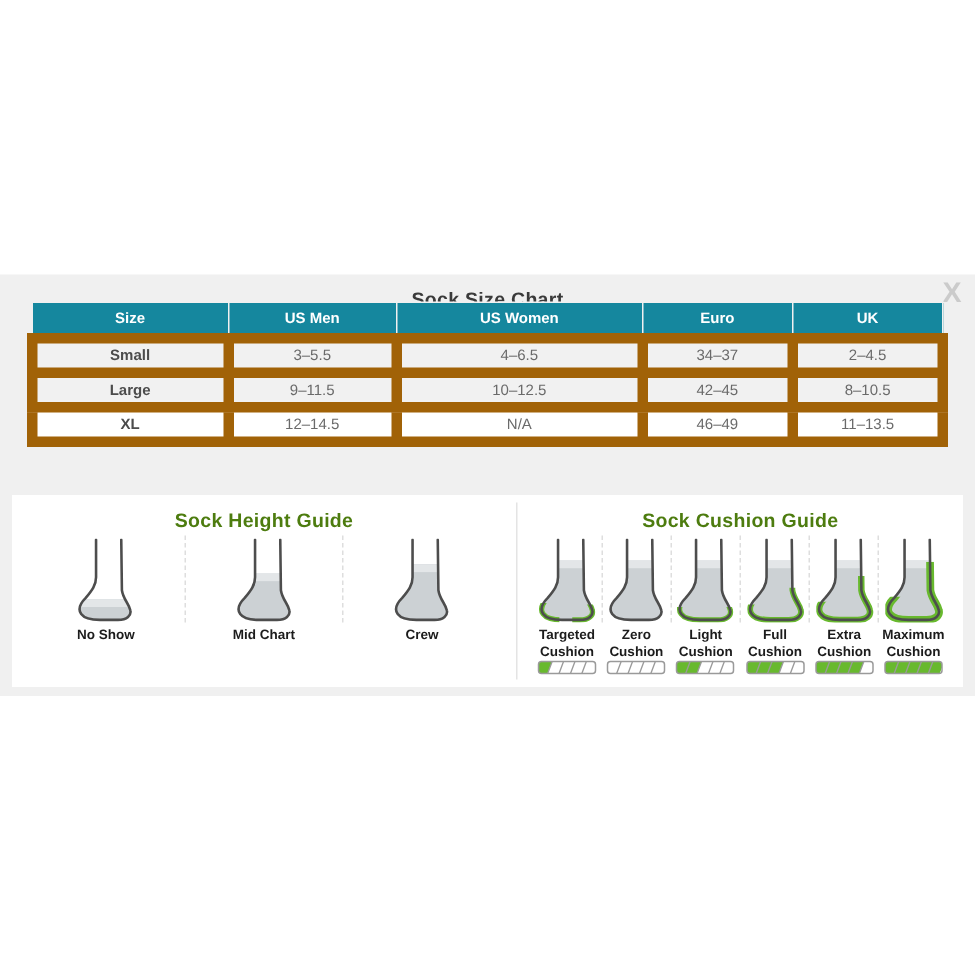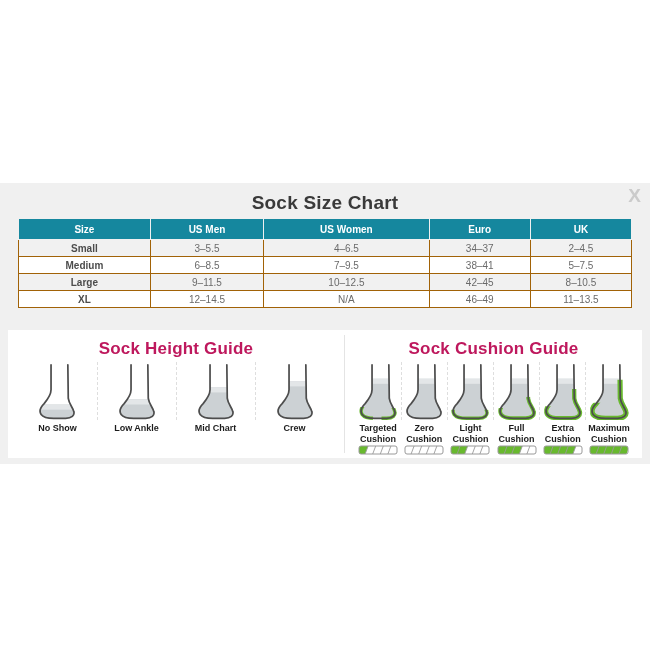--- a/index.html
+++ b/index.html
@@ -7,50 +7,50 @@
     width:650px;height:650px;background:#ffffff;position:relative;
     font-family:"Liberation Sans","DejaVu Sans",sans-serif;
     -webkit-font-smoothing:antialiased;
   }
   .modal{
     position:absolute;top:183px;left:0;width:650px;height:281px;
     background:#f0f0f0;
   }
   .modal-title{
     position:absolute;top:9px;left:0;width:100%;text-align:center;
-    font-size:19px;font-weight:bold;color:#3a3a3a;margin:0;letter-spacing:.2px;
+    font-size:13px;font-weight:bold;color:#3a3a3a;margin:0;letter-spacing:.2px;
   }
   .close-x{
     position:absolute;top:3px;right:9px;font-size:19px;font-weight:bold;
     color:#cbcbcb;cursor:pointer;line-height:1;
   }
   table.size-table{
-    position:absolute;top:35px;left:18px;width:614px;
+    position:absolute;top:18px;left:18px;width:614px;
     border-collapse:collapse;table-layout:fixed;
   }
   table.size-table th{
     background:#15879e;color:#ffffff;font-size:10px;font-weight:bold;
     height:20px;border:1px solid #f0f0f0;padding:0;
   }
   table.size-table td{
     height:16px;font-size:10px;text-align:center;color:#6a6a6a;
-    border:1px solid #a16207;padding:0;background:#ffffff;
+    border:7px solid #a16207;padding:0;background:#ffffff;
   }
   table.size-table tr.striped td{background:#f1f1f1;}
   table.size-table td.size-name{font-weight:bold;color:#4c4c4c;}
   .cards{
     position:absolute;top:147px;left:8px;width:634px;height:128px;
     background:#ffffff;display:flex;
   }
   .guide{display:flex;flex-direction:column;}
   .guide-left{width:336px;}
   .guide-right{flex:1;}
   .v-divider{width:1px;background:#e4e4e4;margin:5px 0;}
   .guide h3{
-    text-align:center;font-size:17px;font-weight:bold;color:#be185d;
+    text-align:center;font-size:13px;font-weight:bold;color:#4d7c0f;
     margin:9px 0 3px 0;letter-spacing:.2px;
   }
   .sock-row{display:flex;flex:1;padding:0 10px;}
   .sock-col{flex:1;display:flex;flex-direction:column;align-items:center;min-width:0;}
   .icon-box{
     height:58px;width:100%;display:flex;align-items:flex-end;justify-content:center;
   }
   .sock-col + .sock-col .icon-box{border-left:1px dashed #dedede;}
   .sock-label{
     font-size:9px;font-weight:bold;color:#1c1c1c;text-align:center;
@@ -83,27 +83,20 @@
         </tr>
       </thead>
     <tbody id="size-table-body">
         <tr class="striped">
           <td class="size-name">Small</td>
           <td>3–5.5</td>
           <td>4–6.5</td>
           <td>34–37</td>
           <td>2–4.5</td>
         </tr>
-        <tr>
-          <td class="size-name">Medium</td>
-          <td>6–8.5</td>
-          <td>7–9.5</td>
-          <td>38–41</td>
-          <td>5–7.5</td>
-        </tr>
         <tr class="striped">
           <td class="size-name">Large</td>
           <td>9–11.5</td>
           <td>10–12.5</td>
           <td>42–45</td>
           <td>8–10.5</td>
         </tr>
         <tr>
           <td class="size-name">XL</td>
           <td>12–14.5</td>
@@ -134,39 +127,20 @@
                 <rect x="0" y="47" width="45" height="6" fill="#e3e6e8" clip-path="url(#sk0s)"></rect>
                 <path d="M15 1 L15 30 C15 36 12 40 7 46 C2.5 50.5 1 55 3.5 58.5 C6 62 12 63 18 63 L32 63 C39 63 42.5 59.5 41.5 55.5 C40.5 50.5 36 47 35 40 L34.5 1" fill="none" stroke="#4d4d4d" stroke-width="2" stroke-linejoin="round" stroke-linecap="round"></path>
               </svg>
             </div>
             <div class="sock-label">No Show</div>
           </div>
           <div class="sock-col">
             <div class="icon-box">
               <svg width="39" height="56" viewBox="0 0 45 65">
                 <defs>
-                  <clipPath id="sk1f">
-                    <rect x="0" y="41" width="45" height="24"></rect>
-                  </clipPath>
-                  <clipPath id="sk1s">
-                    <path d="M15 1 L15 30 C15 36 12 40 7 46 C2.5 50.5 1 55 3.5 58.5 C6 62 12 63 18 63 L32 63 C39 63 42.5 59.5 41.5 55.5 C40.5 50.5 36 47 35 40 L34.5 1 Z"></path>
-                  </clipPath>
-                </defs>
-                <path d="M15 1 L15 30 C15 36 12 40 7 46 C2.5 50.5 1 55 3.5 58.5 C6 62 12 63 18 63 L32 63 C39 63 42.5 59.5 41.5 55.5 C40.5 50.5 36 47 35 40 L34.5 1 Z" fill="#ffffff"></path>
-                <path d="M15 1 L15 30 C15 36 12 40 7 46 C2.5 50.5 1 55 3.5 58.5 C6 62 12 63 18 63 L32 63 C39 63 42.5 59.5 41.5 55.5 C40.5 50.5 36 47 35 40 L34.5 1 Z" fill="#ccd1d4" clip-path="url(#sk1f)"></path>
-                <rect x="0" y="41" width="45" height="6" fill="#e3e6e8" clip-path="url(#sk1s)"></rect>
-                <path d="M15 1 L15 30 C15 36 12 40 7 46 C2.5 50.5 1 55 3.5 58.5 C6 62 12 63 18 63 L32 63 C39 63 42.5 59.5 41.5 55.5 C40.5 50.5 36 47 35 40 L34.5 1" fill="none" stroke="#4d4d4d" stroke-width="2" stroke-linejoin="round" stroke-linecap="round"></path>
-              </svg>
-            </div>
-            <div class="sock-label">Low Ankle</div>
-          </div>
-          <div class="sock-col">
-            <div class="icon-box">
-              <svg width="39" height="56" viewBox="0 0 45 65">
-                <defs>
                   <clipPath id="sk3f">
                     <rect x="0" y="27" width="45" height="38"></rect>
                   </clipPath>
                   <clipPath id="sk3s">
                     <path d="M15 1 L15 30 C15 36 12 40 7 46 C2.5 50.5 1 55 3.5 58.5 C6 62 12 63 18 63 L32 63 C39 63 42.5 59.5 41.5 55.5 C40.5 50.5 36 47 35 40 L34.5 1 Z"></path>
                   </clipPath>
                 </defs>
                 <path d="M15 1 L15 30 C15 36 12 40 7 46 C2.5 50.5 1 55 3.5 58.5 C6 62 12 63 18 63 L32 63 C39 63 42.5 59.5 41.5 55.5 C40.5 50.5 36 47 35 40 L34.5 1 Z" fill="#ffffff"></path>
                 <path d="M15 1 L15 30 C15 36 12 40 7 46 C2.5 50.5 1 55 3.5 58.5 C6 62 12 63 18 63 L32 63 C39 63 42.5 59.5 41.5 55.5 C40.5 50.5 36 47 35 40 L34.5 1 Z" fill="#ccd1d4" clip-path="url(#sk3f)"></path>
                 <rect x="0" y="27" width="45" height="6" fill="#e3e6e8" clip-path="url(#sk3s)"></rect>

